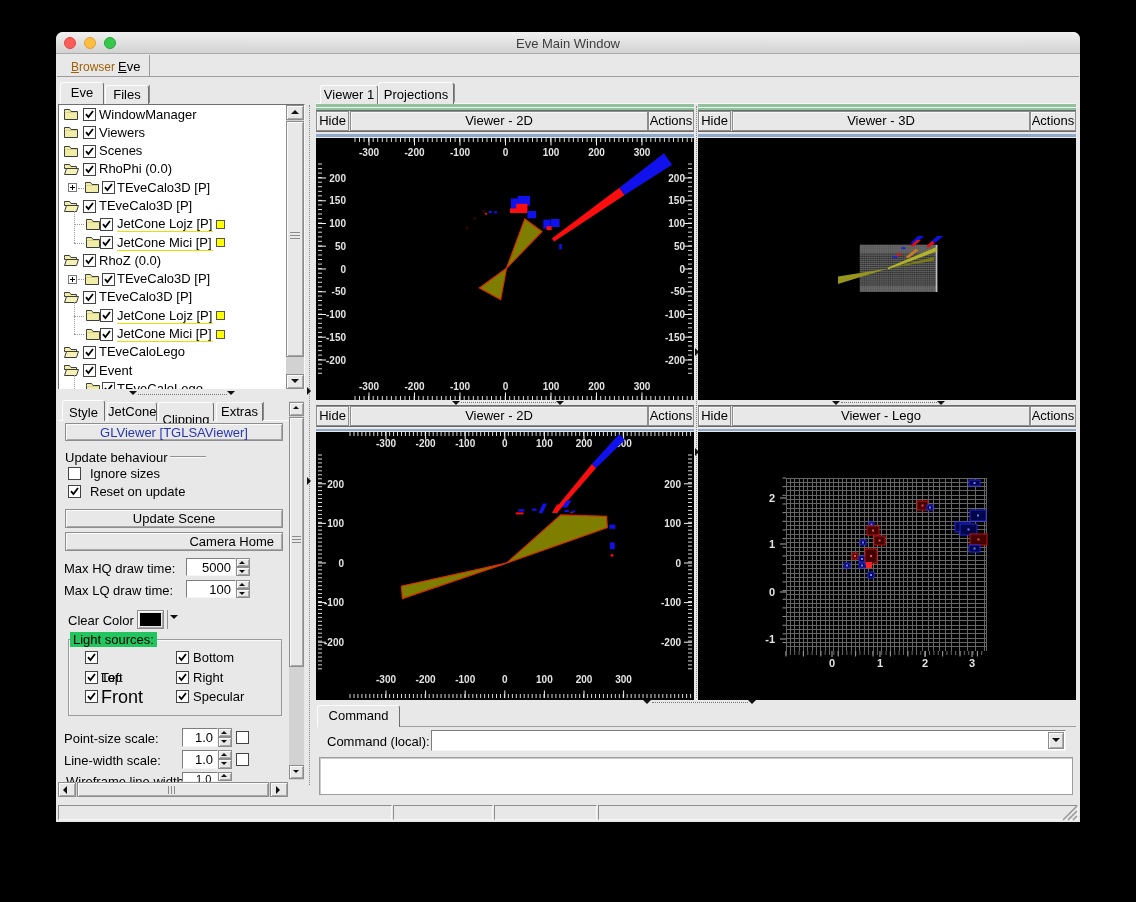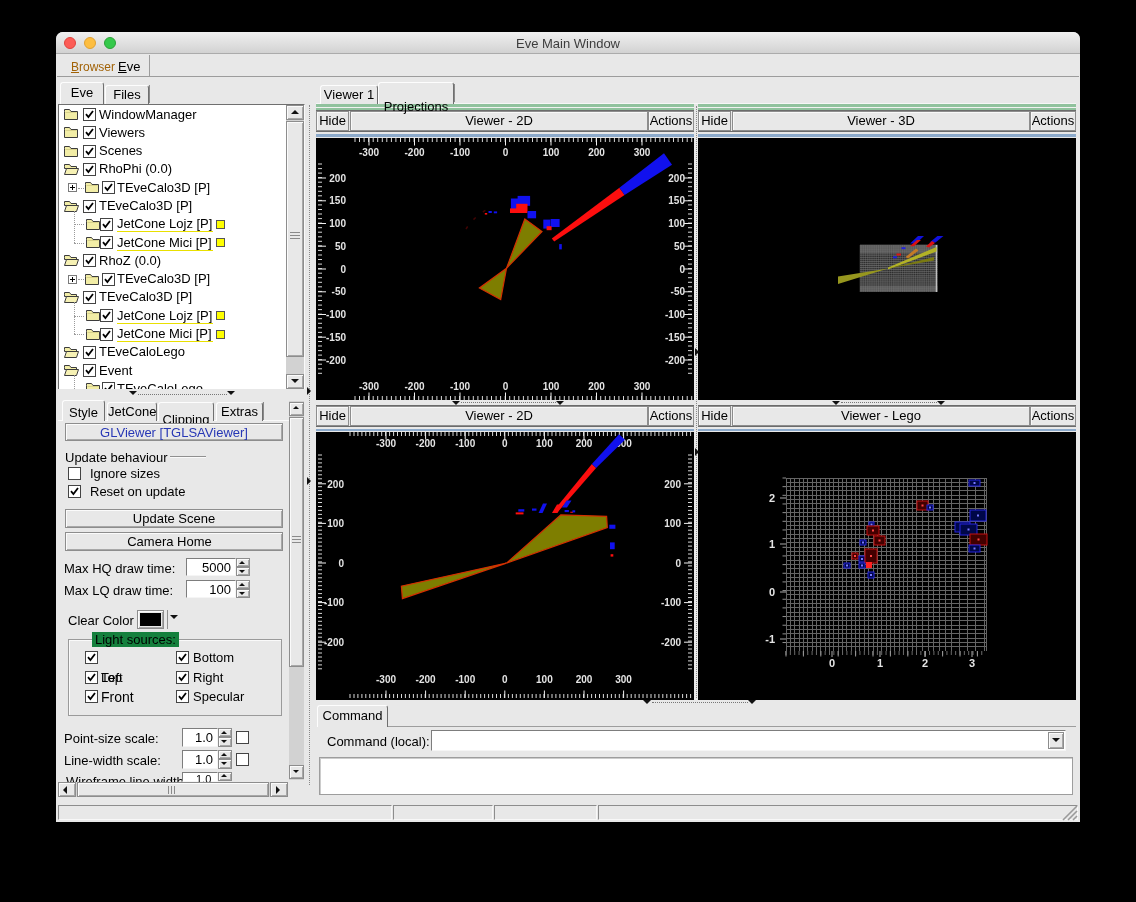--- a/index.html
+++ b/index.html
@@ -244,21 +244,21 @@
 <div class="a" style="left:90px;top:466px;font-size:13px;color:#000;white-space:nowrap;line-height:16px;">Ignore sizes</div>
 <div class="a" style="left:68px;top:485px;width:13px;height:13px;background:#fff;border:1px solid #444;z-index:7;">
     <svg width="11" height="11" viewBox="0 0 11 11" style="display:block">
       <path d="M2 5.2 L4.4 8 L9 2" fill="none" stroke="#000" stroke-width="1.8"></path>
     </svg>
   </div>
 <div class="a" style="left:90px;top:484px;font-size:13px;color:#000;white-space:nowrap;line-height:16px;">Reset on update</div>
 <div class="a" style="left:65px;top:509px;width:218px;height:19px;background:#e8e8e8;z-index:10;border:1px solid #8d8d8d;box-shadow:inset 1px 1px 0 #fbfbfb,inset -1px -1px 0 #a8a8a8;"></div>
 <div class="a" style="left:65px;top:511px;width:218px;text-align:center;font-size:13px;color:#000;z-index:11;">Update Scene</div>
 <div class="a" style="left:65px;top:532px;width:218px;height:19px;background:#e8e8e8;z-index:10;border:1px solid #8d8d8d;box-shadow:inset 1px 1px 0 #fbfbfb,inset -1px -1px 0 #a8a8a8;"></div>
-<div class="a" style="left:65px;top:534px;width:209px;text-align:center;font-size:13px;color:#000;z-index:11;">Camera Home</div>
+<div class="a" style="left:65px;top:534px;width:209px;text-align:right;font-size:13px;color:#000;z-index:11;">Camera Home</div>
 <div class="a" style="left:64px;top:561px;font-size:13px;color:#000;white-space:nowrap;line-height:16px;">Max HQ draw time:</div>
 <div class="a" style="left:186px;top:558px;width:50px;height:18px;background:#fff;border-style:solid;border-width:1px;border-color:#7d7d7d #f5f5f5 #f5f5f5 #7d7d7d;">
     <div style="position:absolute;right:4px;top:1px;font-size:13px;">5000</div>
   </div>
 <div class="a" style="left:236px;top:558px;width:14px;height:9px;background:#e8e8e8;z-index:10;border:1px solid #8d8d8d;box-shadow:inset 1px 1px 0 #fbfbfb,inset -1px -1px 0 #a8a8a8;"></div>
 <div class="a" style="left:239px;top:560.5px;width:0;height:0;z-index:12;border-left:3.5px solid transparent;border-right:3.5px solid transparent;border-bottom:3.5px solid #111;"></div>
 <div class="a" style="left:236px;top:567px;width:14px;height:9px;background:#e8e8e8;z-index:10;border:1px solid #8d8d8d;box-shadow:inset 1px 1px 0 #fbfbfb,inset -1px -1px 0 #a8a8a8;"></div>
 <div class="a" style="left:239px;top:569.5px;width:0;height:0;z-index:12;border-left:3.5px solid transparent;border-right:3.5px solid transparent;border-top:3.5px solid #111;"></div>
 <div class="a" style="left:64px;top:583px;font-size:13px;color:#000;white-space:nowrap;line-height:16px;">Max LQ draw time:</div>
 <div class="a" style="left:186px;top:580px;width:50px;height:18px;background:#fff;border-style:solid;border-width:1px;border-color:#7d7d7d #f5f5f5 #f5f5f5 #7d7d7d;">
@@ -267,21 +267,21 @@
 <div class="a" style="left:236px;top:580px;width:14px;height:9px;background:#e8e8e8;z-index:10;border:1px solid #8d8d8d;box-shadow:inset 1px 1px 0 #fbfbfb,inset -1px -1px 0 #a8a8a8;"></div>
 <div class="a" style="left:239px;top:582.5px;width:0;height:0;z-index:12;border-left:3.5px solid transparent;border-right:3.5px solid transparent;border-bottom:3.5px solid #111;"></div>
 <div class="a" style="left:236px;top:589px;width:14px;height:9px;background:#e8e8e8;z-index:10;border:1px solid #8d8d8d;box-shadow:inset 1px 1px 0 #fbfbfb,inset -1px -1px 0 #a8a8a8;"></div>
 <div class="a" style="left:239px;top:591.5px;width:0;height:0;z-index:12;border-left:3.5px solid transparent;border-right:3.5px solid transparent;border-top:3.5px solid #111;"></div>
 <div class="a" style="left:68px;top:613px;font-size:13px;color:#000;white-space:nowrap;line-height:16px;">Clear Color</div>
 <div class="a" style="left:137px;top:610px;width:27px;height:19px;background:#e8e8e8;z-index:10;border:1px solid #8d8d8d;box-shadow:inset 1px 1px 0 #fbfbfb,inset -1px -1px 0 #a8a8a8;"></div>
 <div class="a" style="left:140px;top:613px;width:21px;height:13px;background:#000;z-index:11;"></div>
 <div class="a" style="left:167px;top:610px;width:1px;height:19px;background:#909090;"></div>
 <div class="a" style="left:170px;top:615px;width:0;height:0;z-index:12;border-left:4px solid transparent;border-right:4px solid transparent;border-top:4px solid #111;"></div>
 <div class="a" style="left:68px;top:639px;width:214px;height:77px;border:1px solid #9a9a9a;box-shadow:inset 1px 1px 0 #fafafa;"></div>
-<div class="a" style="left:92px;top:632px;background:#15803d;font-size:13px;padding:0 3px;z-index:5;">Light sources:</div>
+<div class="a" style="left:70px;top:632px;background:#22c55e;font-size:13px;padding:0 3px;z-index:5;">Light sources:</div>
 <div class="a" style="left:85px;top:651.0px;width:13px;height:13px;background:#fff;border:1px solid #444;z-index:7;">
     <svg width="11" height="11" viewBox="0 0 11 11" style="display:block">
       <path d="M2 5.2 L4.4 8 L9 2" fill="none" stroke="#000" stroke-width="1.8"></path>
     </svg>
   </div>
 <div class="a" style="left:101px;top:650.0px;font-size:13px;color:#000;white-space:nowrap;line-height:16px;margin-top:20px;">Top</div>
 <div class="a" style="left:176px;top:651.0px;width:13px;height:13px;background:#fff;border:1px solid #444;z-index:7;">
     <svg width="11" height="11" viewBox="0 0 11 11" style="display:block">
       <path d="M2 5.2 L4.4 8 L9 2" fill="none" stroke="#000" stroke-width="1.8"></path>
     </svg>
@@ -297,21 +297,21 @@
     <svg width="11" height="11" viewBox="0 0 11 11" style="display:block">
       <path d="M2 5.2 L4.4 8 L9 2" fill="none" stroke="#000" stroke-width="1.8"></path>
     </svg>
   </div>
 <div class="a" style="left:193px;top:669.5px;font-size:13px;color:#000;white-space:nowrap;line-height:16px;">Right</div>
 <div class="a" style="left:85px;top:690.0px;width:13px;height:13px;background:#fff;border:1px solid #444;z-index:7;">
     <svg width="11" height="11" viewBox="0 0 11 11" style="display:block">
       <path d="M2 5.2 L4.4 8 L9 2" fill="none" stroke="#000" stroke-width="1.8"></path>
     </svg>
   </div>
-<div class="a" style="left:101px;top:689.0px;font-size:14px;color:#000;white-space:nowrap;line-height:16px;">Front</div>
+<div class="a" style="left:101px;top:689.0px;font-size:18px;color:#000;white-space:nowrap;line-height:16px;">Front</div>
 <div class="a" style="left:176px;top:690.0px;width:13px;height:13px;background:#fff;border:1px solid #444;z-index:7;">
     <svg width="11" height="11" viewBox="0 0 11 11" style="display:block">
       <path d="M2 5.2 L4.4 8 L9 2" fill="none" stroke="#000" stroke-width="1.8"></path>
     </svg>
   </div>
 <div class="a" style="left:193px;top:689.0px;font-size:13px;color:#000;white-space:nowrap;line-height:16px;">Specular</div>
 <div class="a" style="left:64px;top:731px;font-size:13px;color:#000;white-space:nowrap;line-height:16px;">Point-size scale:</div>
 <div class="a" style="left:182px;top:728px;width:36px;height:19px;background:#fff;border-style:solid;border-width:1px;border-color:#7d7d7d #f5f5f5 #f5f5f5 #7d7d7d;">
     <div style="position:absolute;right:4px;top:1px;font-size:13px;">1.0</div>
   </div>
@@ -353,21 +353,21 @@
 <div class="a" style="left:171px;top:786px;width:1px;height:8px;background:#8a8a8a;z-index:10;"></div>
 <div class="a" style="left:174px;top:786px;width:1px;height:8px;background:#8a8a8a;z-index:10;"></div>
 <div class="a" style="left:305px;top:82px;width:10px;height:718px;background:#e8e8e8;z-index:9;"></div>
 <div class="a" style="left:309px;top:105px;width:1px;height:680px;border-left:1px dotted #888;z-index:10;"></div>
 <div class="a" style="left:307px;top:387px;width:0;height:0;z-index:12;border-top:4.5px solid transparent;border-bottom:4.5px solid transparent;border-left:4.5px solid #111;"></div>
 <div class="a" style="left:307px;top:477px;width:0;height:0;z-index:12;border-top:4.5px solid transparent;border-bottom:4.5px solid transparent;border-left:4.5px solid #111;"></div>
 <div class="a" style="left:320px;top:85px;width:58px;height:19px;background:#e8e8e8;border-style:solid;border-width:1px 1px 0 1px;border-color:#fdfdfd #6f6f6f transparent #fdfdfd;border-radius:3px 3px 0 0;z-index:4;">
     <div class="tabtxt" style="margin-top:1px">Viewer 1</div>
   </div>
 <div class="a" style="left:378px;top:82px;width:76px;height:22px;background:#e8e8e8;border-style:solid;border-width:1px 1px 0 1px;border-color:#fdfdfd #6f6f6f transparent #fdfdfd;border-radius:3px 3px 0 0;z-index:6;">
-    <div class="tabtxt" style="margin-top:16px">Projections</div>
+    <div class="tabtxt" style="margin-top:4px">Projections</div>
   </div>
 <div class="a" style="left:454px;top:84px;width:1px;height:18px;background:#8a8a8a;"></div>
 <div class="a" style="left:316px;top:103px;width:760px;height:1px;background:#f6f6f6;"></div>
 <div class="a" style="left:316px;top:104px;width:378px;height:2.5px;background:#90c29d;"></div>
 <div class="a" style="left:316px;top:106.5px;width:378px;height:1.5px;background:#f2f2f2;"></div>
 <div class="a" style="left:316px;top:108px;width:378px;height:2px;background:#90c29d;"></div>
 <div class="a" style="left:698px;top:104px;width:378px;height:2.5px;background:#90c29d;"></div>
 <div class="a" style="left:698px;top:106.5px;width:378px;height:1.5px;background:#f2f2f2;"></div>
 <div class="a" style="left:698px;top:108px;width:378px;height:2px;background:#90c29d;"></div>
 <div class="a" style="left:316px;top:110px;width:378px;height:1px;background:#6b6b6b;"></div>
@@ -418,21 +418,21 @@
 <div class="a" style="left:732px;top:405.5px;width:298px;height:20px;background:#e8e8e8;border:1px solid #8d8d8d;box-shadow:inset 1px 1px 0 #f8f8f8;"></div>
 <div class="a" style="left:732px;top:407.5px;width:298px;text-align:center;font-size:13px;color:#000;">Viewer - Lego</div>
 <div class="a" style="left:1030px;top:405.5px;width:46px;height:20px;background:#e8e8e8;border:1px solid #8d8d8d;box-shadow:inset 1px 1px 0 #f8f8f8;"></div>
 <div class="a" style="left:1030px;top:407.5px;width:46px;text-align:center;font-size:13px;color:#000;">Actions</div>
 <div class="a" style="left:698px;top:425.5px;width:378px;height:1px;background:#6b6b6b;"></div>
 <div class="a" style="left:698px;top:428.5px;width:378px;height:2.5px;background:#8caacb;"></div>
 <div class="a" style="left:316px;top:700px;width:760px;height:5px;background:#e8e8e8;z-index:8;"></div>
 <div class="a" style="left:652px;top:701.5px;width:96px;height:1px;border-top:1px dotted #777;z-index:9;"></div>
 <div class="a" style="left:643px;top:700px;width:0;height:0;z-index:12;border-left:4px solid transparent;border-right:4px solid transparent;border-top:4px solid #111;"></div>
 <div class="a" style="left:748px;top:700px;width:0;height:0;z-index:12;border-left:4px solid transparent;border-right:4px solid transparent;border-top:4px solid #111;"></div>
-<div class="a" style="left:317px;top:705px;width:71px;height:22px;background:#e8e8e8;border-style:solid;border-width:1px 1px 0 1px;border-color:#fdfdfd #6f6f6f transparent #fdfdfd;border-radius:3px 3px 0 0;z-index:6;">
+<div class="a" style="left:317px;top:705px;width:83px;height:22px;background:#e8e8e8;border-style:solid;border-width:1px 1px 0 1px;border-color:#fdfdfd #6f6f6f transparent #fdfdfd;border-radius:3px 3px 0 0;z-index:6;">
     <div class="tabtxt" style="margin-top:2px">Command</div>
   </div>
 <div class="a" style="left:317px;top:726px;width:759px;height:1px;background:#fbfbfb;border-top:1px solid #9d9d9d;z-index:5;"></div>
 <div class="a" style="left:388px;top:726px;width:688px;height:1px;background:#fbfbfb;"></div>
 <div class="a" style="left:327px;top:734px;font-size:13px;color:#000;white-space:nowrap;line-height:16px;">Command (local):</div>
 <div class="a" style="left:431px;top:730px;width:635px;height:21px;background:#fff;border-style:solid;border-width:1px;border-color:#7d7d7d #f5f5f5 #f5f5f5 #7d7d7d;"></div>
 <div class="a" style="left:1048px;top:732px;width:16px;height:17px;background:#e8e8e8;z-index:10;border:1px solid #8d8d8d;box-shadow:inset 1px 1px 0 #fbfbfb,inset -1px -1px 0 #a8a8a8;"></div>
 <div class="a" style="left:1052px;top:738px;width:0;height:0;z-index:12;border-left:4px solid transparent;border-right:4px solid transparent;border-top:4px solid #111;"></div>
 <div class="a" style="left:319px;top:757px;width:754px;height:38px;background:#fff;border:1px solid #9d9d9d;box-shadow:inset 1px 1px 0 #ccc;"></div>
 <div class="a" style="left:58px;top:805px;width:334px;height:15px;background:#e8e8e8;border-style:solid;border-width:1px;border-color:#8d8d8d #f8f8f8 #f8f8f8 #8d8d8d;"></div>

